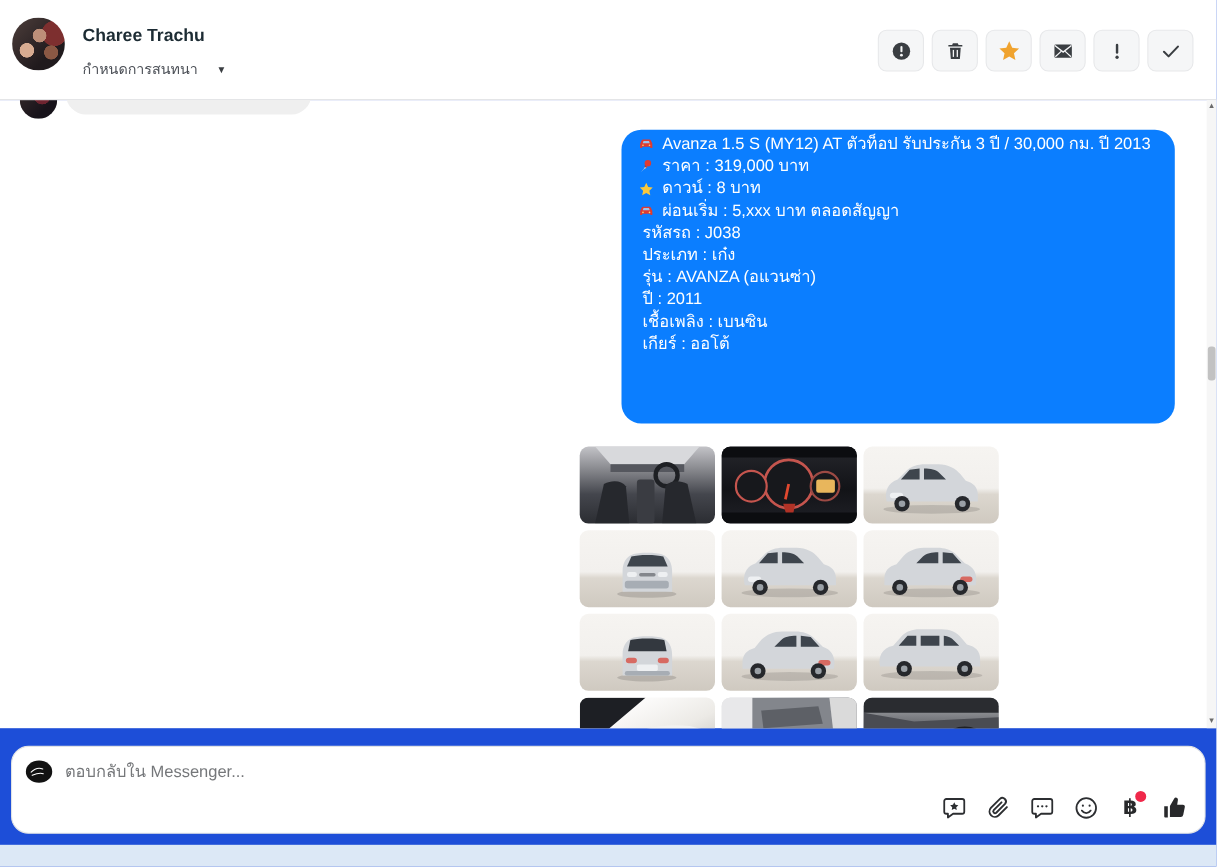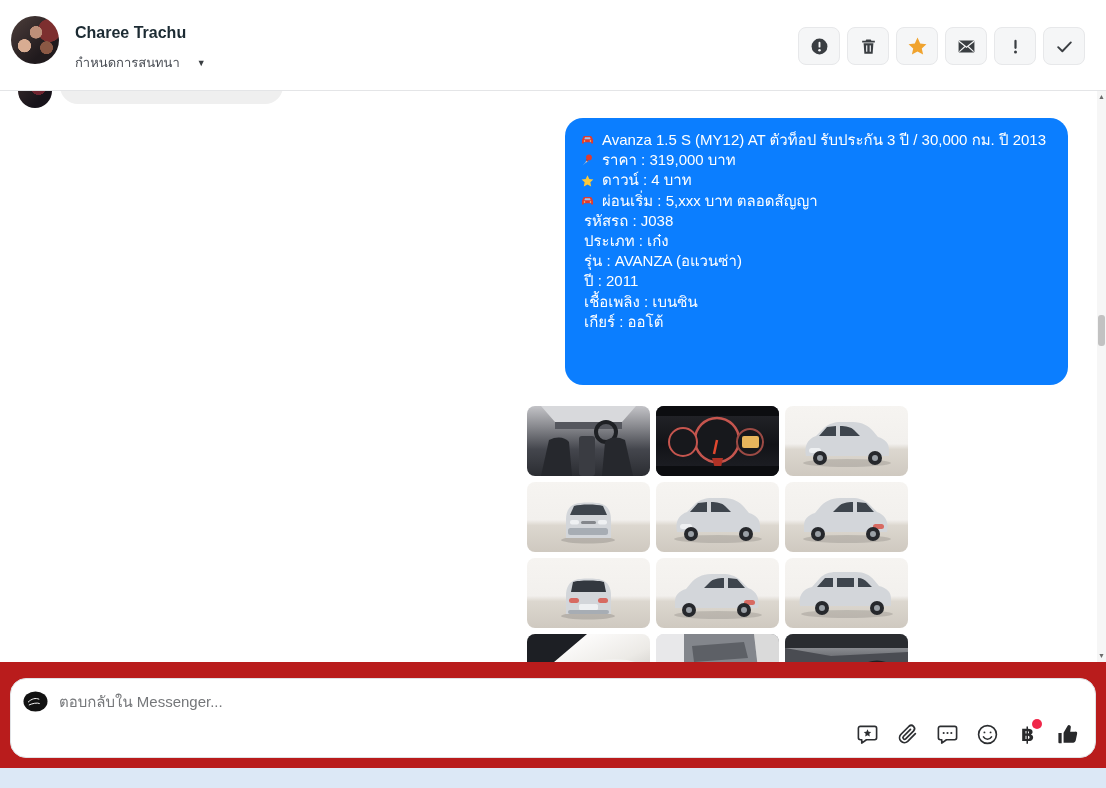--- a/index.html
+++ b/index.html
@@ -1,21 +1,21 @@
 <!DOCTYPE html>
 <html><head>
 <meta charset="utf-8">
 <style>
   * { margin:0; padding:0; box-sizing:border-box; }
   html,body { width:1106px; height:788px; }
   body {
     font-family:"Liberation Sans","DejaVu Sans",sans-serif;
     background:#fff; position:relative; overflow:hidden;
   }
-  #stage { position:absolute; inset:0; width:1106px; height:788px; background:#b91c1c; }
+  #stage { position:absolute; inset:0; width:1106px; height:788px; background:#1d4ed8; }
 
   
   .header { position:absolute; left:0; top:0; width:1106px; height:91px;
             background:#fff; border-bottom:1px solid #e4e5e7; z-index:5; }
   .hdr-avatar { position:absolute; left:11px; top:16px; width:48px; height:48px; border-radius:50%;
     background:
       radial-gradient(circle at 28% 62%, #d8ac92 14%, rgba(0,0,0,0) 15%),
       radial-gradient(circle at 52% 34%, #bd8f79 15%, rgba(0,0,0,0) 16%),
       radial-gradient(circle at 74% 66%, #8a5844 13%, rgba(0,0,0,0) 14%),
       radial-gradient(circle at 80% 30%, #7d2f2f 22%, rgba(0,0,0,0) 23%),
@@ -33,21 +33,21 @@
 
   
   .chat { position:absolute; left:0; top:91px; width:1106px; height:571px; overflow:hidden; background:#fff; }
   .remnant-avatar { position:absolute; left:18px; top:-17px; width:34px; height:34px; border-radius:50%;
     background: radial-gradient(circle at 60% 40%, #6e2430 25%, rgba(0,0,0,0) 26%),
                 linear-gradient(135deg,#3a2c2c,#17131a 70%); }
   .remnant-bubble { position:absolute; left:60px; top:-29px; width:223px; height:42px;
     background:#efefef; border-radius:18px; }
 
   .bubble { position:absolute; left:565px; top:27px; width:503px; min-height:267px;
-    border-radius:18px; padding:12px 16px 12px 15px; color:#fff; }
+    border-radius:18px; padding:3px 16px 12px 15px; color:#fff; }
   .msg-line { display:flex; align-items:center; font-size:15px; line-height:20.2px; white-space:nowrap; }
   .line-icon { width:17px; height:15px; margin-right:5px; flex:none; display:inline-flex; align-items:center; }
   .line-icon svg { width:15px; height:14px; }
   .msg-line.no-icon { padding-left:4px; }
 
   .photo-grid { position:absolute; left:527px; top:315px; width:381px;
     display:grid; grid-template-columns:123px 123px 123px; grid-auto-rows:70px; gap:6px; }
   .tile { border-radius:8px; overflow:hidden; position:relative; cursor:pointer; }
   .tile svg { position:absolute; inset:0; width:100%; height:100%; }
   .ph-ext { background:linear-gradient(180deg,#f6f4f1 0%,#f2f0ed 54%,#dcd7cf 62%,#cfc9c0 100%); }
@@ -173,21 +173,21 @@
             </svg>
           </span>
           <span>ราคา : 319,000 บาท</span>
         </div>
         <div class="msg-line">
           <span class="line-icon">
             <svg viewBox="0 0 24 24">
               <path d="M12 2l3.1 6.6 7 .9-5.2 4.8 1.4 7L12 17.8l-6.3 3.5 1.4-7L1.9 9.5l7-.9z" fill="#fac83c"></path>
             </svg>
           </span>
-          <span>ดาวน์ : 4 บาท</span>
+          <span>ดาวน์ : 8 บาท</span>
         </div>
         <div class="msg-line">
           <span class="line-icon">
             <svg viewBox="0 0 24 24">
               <path d="M2.5 11.5l2.2-5A2.6 2.6 0 0 1 7.1 5h9.8a2.6 2.6 0 0 1 2.4 1.5l2.2 5v6.5h-3l-.5-2H6l-.5 2h-3z" fill="#df3b30"></path>
               <path d="M6.5 10.5l1.3-3.3h8.4l1.3 3.3z" fill="#9cc3ee"></path>
               <circle cx="6.9" cy="13.8" r="1.3" fill="#ffd969"></circle>
               <circle cx="17.1" cy="13.8" r="1.3" fill="#ffd969"></circle>
             </svg>
           </span>

